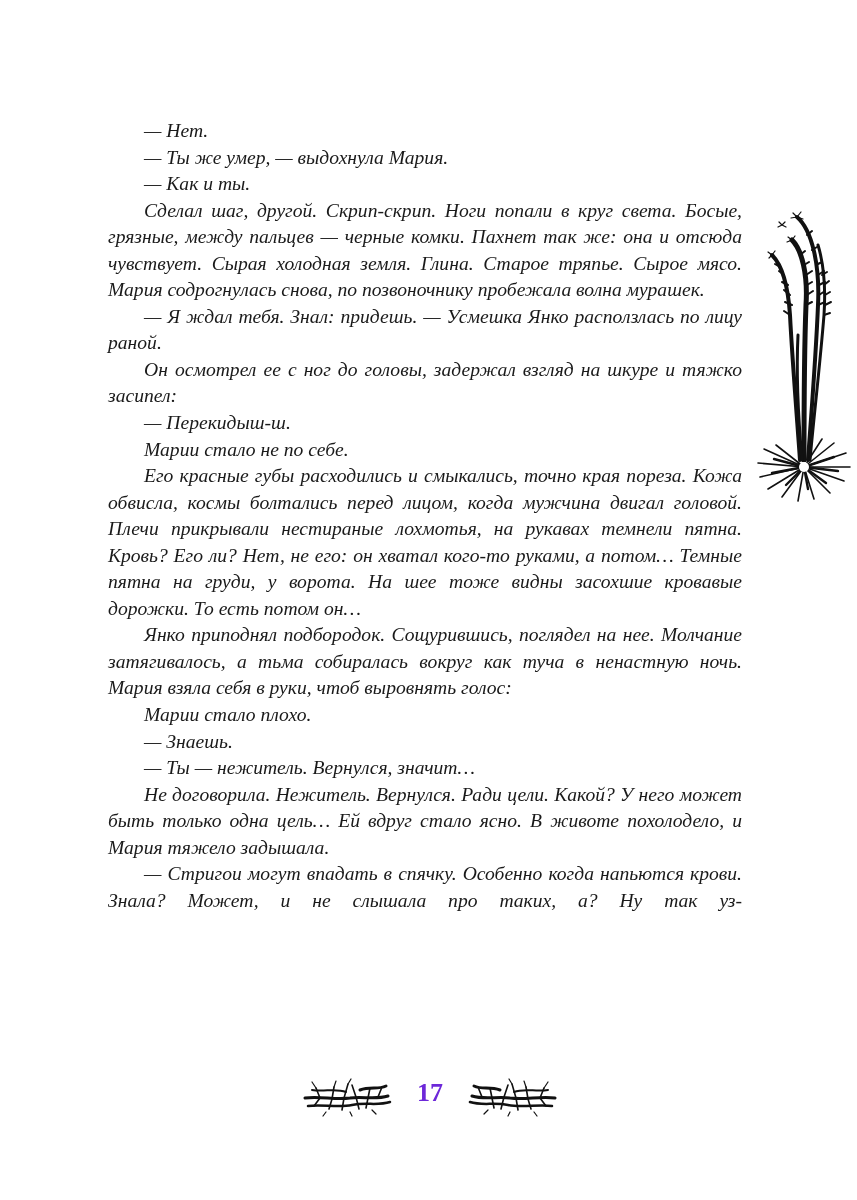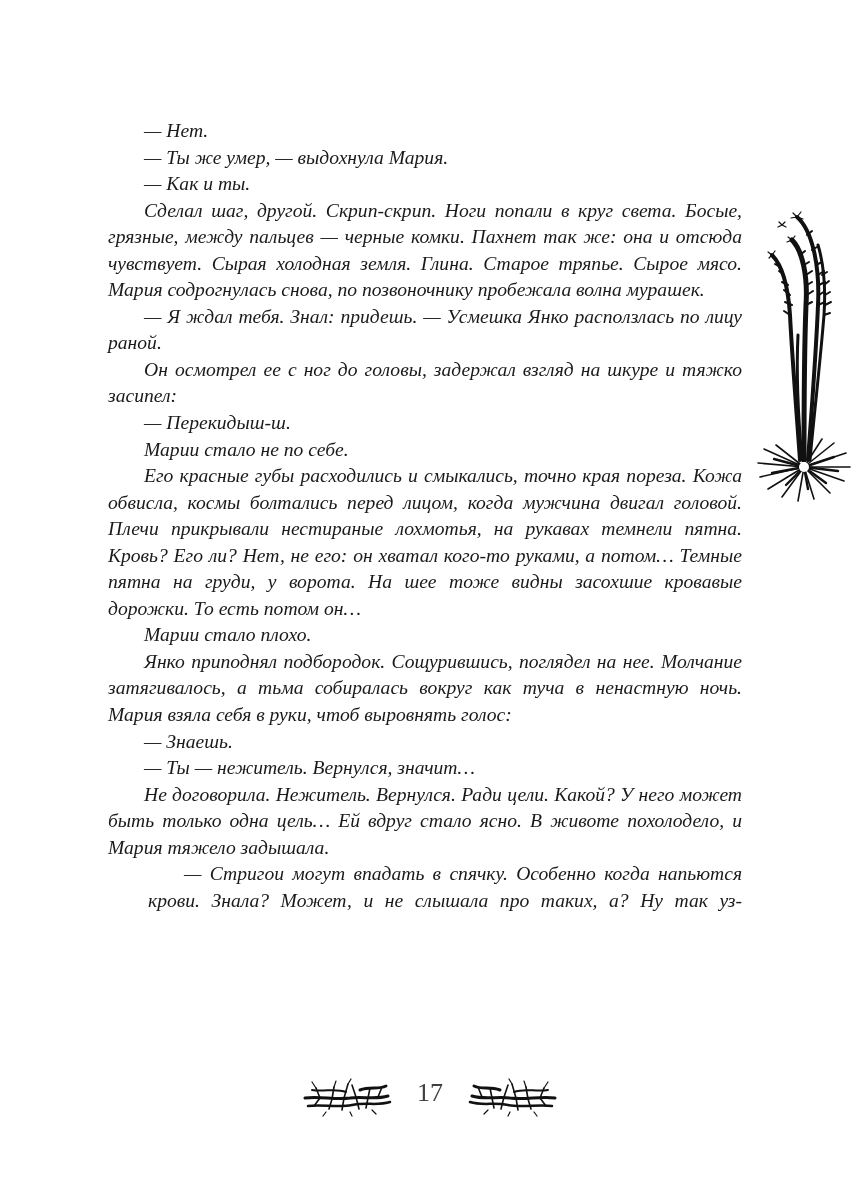--- a/index.html
+++ b/index.html
@@ -26,21 +26,20 @@
       hyphens: manual;
       font-style: italic;
     }
     .para {
       margin: 0;
       text-indent: 36px;
       text-align-last: left;
     }
     .para.full-last {
       text-align-last: justify;
-      margin-left: 40px;
     }
     .plant {
       position: absolute;
       left: 752px;
       top: 205px;
       width: 105px;
       height: 300px;
     }
     .footer {
       position: absolute;
@@ -64,39 +63,39 @@
       height: 46px;
     }
     .page-number {
       position: absolute;
       left: 0;
       right: 0;
       top: 6px;
       text-align: center;
       font-family: "Liberation Serif", "DejaVu Serif", serif;
       font-size: 26px;
-      font-weight: normal;
-      color: #404040;
+      font-weight: bold;
+      color: #6d28d9;
     }
   </style>
 </head>
 <body>
 
 <div class="page-text">
   <p class="para">— Нет.</p>
   <p class="para">— Ты же умер, — выдохнула Мария.</p>
   <p class="para">— Как и ты.</p>
   <p class="para">Сделал шаг, другой. Скрип-скрип. Ноги попали в круг света. Босые, грязные, между пальцев — черные комки. Пахнет так же: она и отсюда чувствует. Сырая холодная земля. Глина. Старое тряпье. Сырое мясо. Мария содрогнулась снова, по позвоночнику пробежала волна мурашек.</p>
   <p class="para">— Я ждал тебя. Знал: придешь. — Усмешка Янко расползлась по лицу раной.</p>
   <p class="para">Он осмотрел ее с ног до головы, задержал взгляд на шкуре и тяжко засипел:</p>
   <p class="para">— Перекидыш-ш.</p>
   <p class="para">Марии стало не по себе.</p>
   <p class="para">Его красные губы расходились и смыкались, точно края пореза. Кожа обвисла, космы болтались перед лицом, когда мужчина двигал головой. Плечи прикрывали нестираные лохмотья, на рукавах темнели пятна. Кровь? Его ли? Нет, не его: он хватал кого-то руками, а потом… Темные пятна на груди, у ворота. На шее тоже видны засохшие кровавые дорожки. То есть потом он…</p>
+  <p class="para">Янко приподнял подбородок. Сощурившись, поглядел на нее. Молчание затягивалось, а тьма собиралась вокруг как туча в ненастную ночь. Мария взяла себя в руки, чтоб выровнять голос:</p>
   <p class="para">Марии стало плохо.</p>
-  <p class="para">Янко приподнял подбородок. Сощурившись, поглядел на нее. Молчание затягивалось, а тьма собиралась вокруг как туча в ненастную ночь. Мария взяла себя в руки, чтоб выровнять голос:</p>
   <p class="para">— Знаешь.</p>
   <p class="para">— Ты — нежитель. Вернулся, значит…</p>
   <p class="para">Не договорила. Нежитель. Вернулся. Ради цели. Какой? У него может быть только одна цель… Ей вдруг стало ясно. В животе похолодело, и Мария тяжело задышала.</p>
   <p class="para full-last">— Стригои могут впадать в спячку. Особенно когда напьются крови. Знала? Может, и не слышала про таких, а? Ну так уз-</p>
 </div>
 
 <svg class="plant" viewBox="0 0 105 300" xmlns="http://www.w3.org/2000/svg">
   <g stroke="#111" fill="none" stroke-linecap="round">
 
     <path d="M48 255 C44 200 40 150 38 110 C36 80 30 60 20 50" stroke-width="4"></path>

